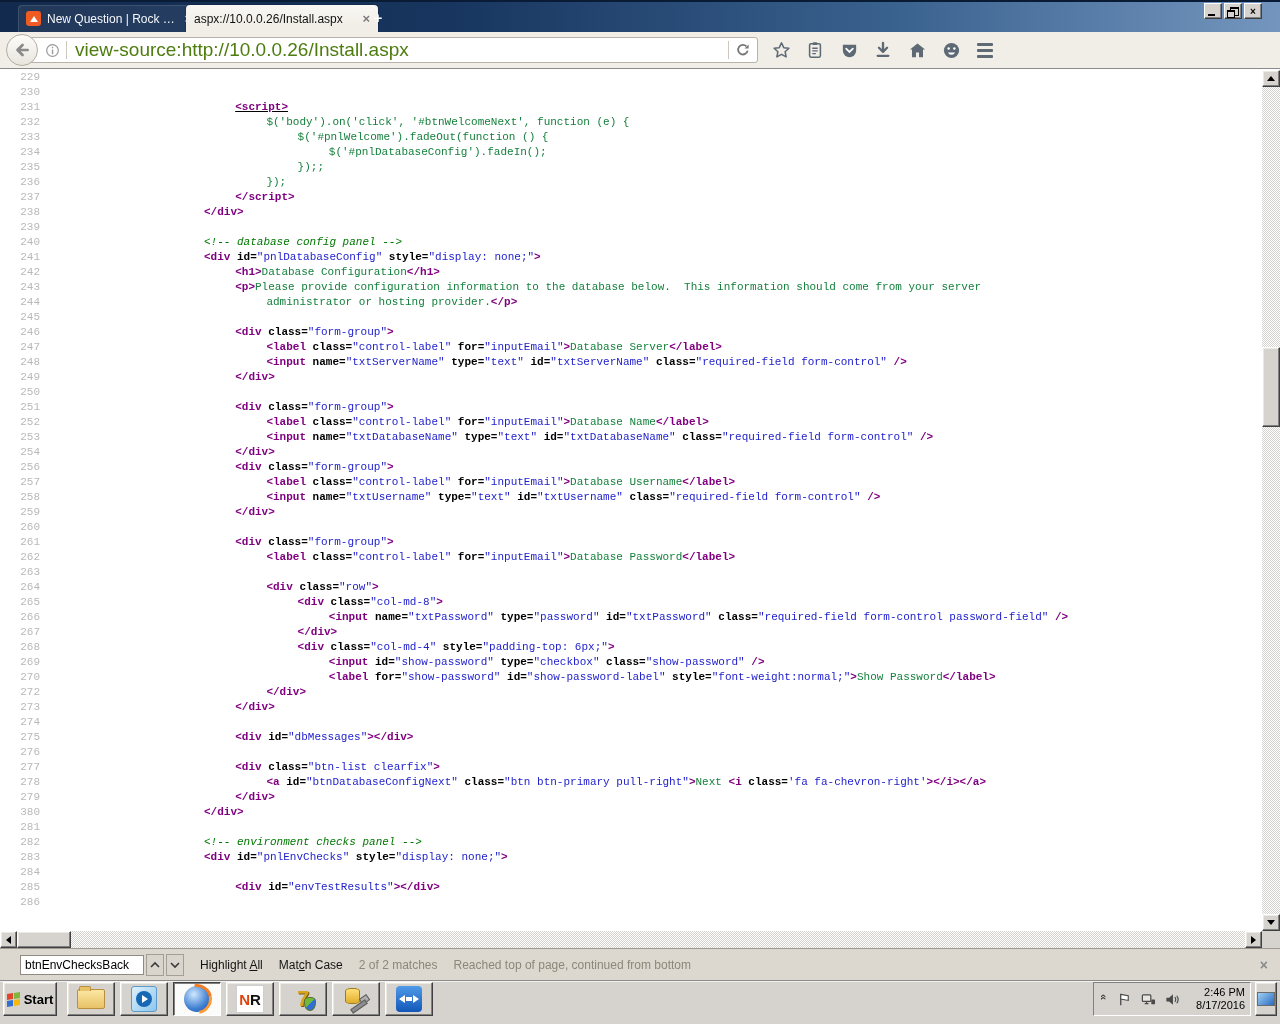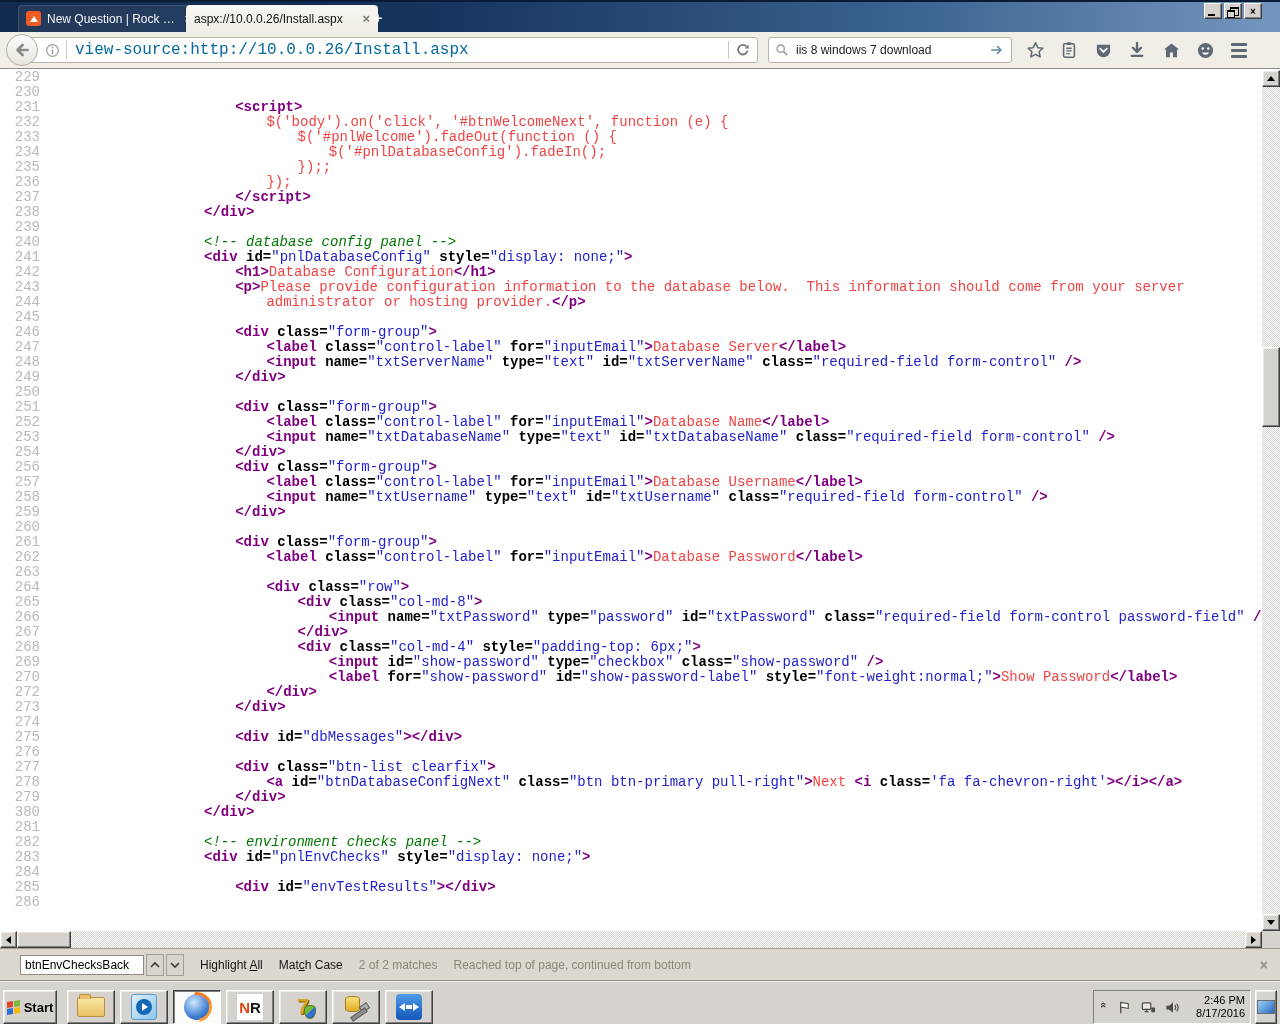--- a/index.html
+++ b/index.html
@@ -34,40 +34,40 @@
   .g-rest{position:relative;width:7px;height:6px;border:1px solid #000;border-top-width:2px;background:#d6d3ce;margin-left:2px}
   .g-rest::before{content:"";position:absolute;left:-4px;top:1px;width:6px;height:5px;border:1px solid #000;border-top-width:2px;background:#d6d3ce}
 
   
   .navbar{height:36px;flex:0 0 36px;background:#f1eee7;display:flex;align-items:center;padding:0 6px;position:relative}
   .back-btn{width:30px;height:30px;border-radius:50%;background:linear-gradient(#fdfcfa,#e8e5de);
     border:1px solid #b3aea4;z-index:2;display:flex;align-items:center;justify-content:center;flex:0 0 30px}
   .urlbar{height:26px;margin-left:-16px;width:736px;background:#fff;border:1px solid #b8b3aa;border-radius:3px;
     display:flex;align-items:center;padding-left:22px;box-sizing:border-box}
   .url-sep{width:1px;height:18px;background:#ccc8c0;margin:0 6px}
-  .url-text{flex:1;border:0;outline:none;font-size:16px;color:#0369a1;font-family:Liberation Mono, monospace;background:transparent}
+  .url-text{flex:1;border:0;outline:none;font-size:19px;color:#4d7c0f;font-family:Liberation Sans, sans-serif;background:transparent}
   .searchbar{height:26px;width:244px;margin-left:10px;background:#fff;border:1px solid #b8b3aa;border-radius:3px;
     display:flex;align-items:center;padding:0 6px;box-sizing:border-box}
   .search-text{flex:1;border:0;outline:none;font-size:12px;color:#1a1a1a;font-family:"Liberation Sans",sans-serif;background:transparent;margin-left:5px}
   .tool-icons{display:flex;align-items:center;margin-left:8px;gap:4px}
   .tbtn{width:30px;height:28px;display:flex;align-items:center;justify-content:center;border-radius:2px}
   .menu-bars{display:flex;flex-direction:column;gap:3px}
   .menu-bars i{width:16px;height:3px;background:#5d6a75;border-radius:1px}
 
   
   .content{flex:1 1 auto;position:relative;background:#fff;border-top:1px solid #8b8b8b;overflow:hidden}
   .srcpane{position:absolute;top:1px;left:0;right:18px;bottom:0;overflow:hidden}
   .srcline{white-space:pre;height:15px;font-family:"Liberation Mono","DejaVu Sans Mono",monospace;
-    font-size:14px;line-height:15px}
+    font-size:11px;line-height:15px}
   .ln{display:inline-block;width:40px;text-align:right;color:#b9b9b9}
   .code{padding-left:8px}
   .tag{color:#800080;font-weight:bold}
   .attr{color:#000;font-weight:bold}
   .val{color:#2222cc}
-  .pln{color:#ef4444}
+  .pln{color:#15803d}
   .cmt{color:#007700;font-style:italic}
 
   
   .dither{background-color:#fff;background-image:
     linear-gradient(45deg,#d6d3ce 25%,transparent 25%,transparent 75%,#d6d3ce 75%),
     linear-gradient(45deg,#d6d3ce 25%,transparent 25%,transparent 75%,#d6d3ce 75%);
     background-size:2px 2px;background-position:0 0,1px 1px}
   .sbtn{background:#d6d3ce;border:1px solid;border-color:#fff #404040 #404040 #fff;
     box-shadow:inset -1px -1px 0 #808080,inset 1px 1px 0 #ece9e2;
     display:flex;align-items:center;justify-content:center;box-sizing:border-box}
@@ -96,21 +96,21 @@
     font-size:12px;padding:0 4px;font-family:"Liberation Sans",sans-serif;outline:none}
   .find-nav{width:18px;height:22px;background:#d9d5cc;border:1px solid #a39f96;box-sizing:border-box;
     display:flex;align-items:center;justify-content:center;margin-left:2px}
   .find-toggle{margin-left:16px}
   .find-toggle u{text-decoration:underline}
   .find-gray{color:#8b8779;margin-left:16px}
   .find-close{margin-left:auto;margin-right:12px;color:#8a8a8a;font-weight:bold;font-size:14px}
 
   
   .taskbar{height:42px;flex:0 0 42px;background:#d6d3ce;border-top:1px solid #f4f2ee;
-    box-shadow:0 -1px 0 #8a8a8a;display:flex;align-items:flex-end;padding:0 3px;position:relative}
+    box-shadow:0 -1px 0 #8a8a8a;display:flex;align-items:flex-start;padding:0 3px;position:relative}
   .raised{background:#d6d3ce;border:1px solid;border-color:#fff #404040 #404040 #fff;
     box-shadow:inset -1px -1px 0 #808080,inset 1px 1px 0 #ece9e2;box-sizing:border-box}
   .pressed{background:#fbfbfa;border:1px solid;border-color:#404040 #fff #fff #404040;
     box-shadow:inset 1px 1px 0 #808080;box-sizing:border-box}
   .start-btn{width:54px;height:34px;display:flex;align-items:center;justify-content:center;gap:4px;
     font-weight:bold;font-size:13px;margin-right:10px}
   .winflag{display:grid;grid-template-columns:6px 6px;grid-template-rows:6px 6px;gap:1px;transform:skewY(-8deg)}
   .winflag i:nth-child(1){background:#e3442c}.winflag i:nth-child(2){background:#7eb63e}
   .winflag i:nth-child(3){background:#2f6fd6}.winflag i:nth-child(4){background:#f5b80f}
   .appbtn{width:48px;height:34px;margin-right:5px;display:flex;align-items:center;justify-content:center}
@@ -193,30 +193,20 @@
           <rect x="7.3" y="4" width="1.5" height="1.6" fill="#9a9a9a"></rect>
         </svg>
       <span class="url-sep"></span>
       <input class="url-text" value="view-source:http://10.0.0.26/Install.aspx" style="">
       <span class="url-sep"></span>
       <svg width="16" height="16" viewBox="0 0 16 16" style="margin-right:6px">
           <path d="M12.6 8.6 a4.8 4.8 0 1 1 -1.2 -4.2" stroke="#777" stroke-width="1.8" fill="none"></path>
           <path d="M13.6 2.4 v4 h-4 z" fill="#777"></path>
         </svg>
     </div>
-    <div class="searchbar">
-      <svg width="14" height="14" viewBox="0 0 16 16">
-          <circle cx="6.5" cy="6.5" r="4.2" stroke="#9a9a9a" stroke-width="1.5" fill="none"></circle>
-          <path d="M9.8 9.8 L14 14" stroke="#9a9a9a" stroke-width="1.8"></path>
-        </svg>
-      <input class="search-text" value="iis 8 windows 7 download" style="">
-      <svg width="16" height="14" viewBox="0 0 16 16">
-          <path d="M2 8 H12 M8.5 4 L12.5 8 L8.5 12" stroke="#5c87a8" stroke-width="1.8" fill="none" stroke-linecap="round" stroke-linejoin="round"></path>
-        </svg>
-    </div>
     <div class="tool-icons">
       <div class="tbtn">
         <svg width="19" height="19" viewBox="0 0 20 20">
             <path d="M10 2 l2.4 5 5.4.6 -4 3.7 1.1 5.4 L10 14 5.1 16.7 6.2 11.3 2.2 7.6 7.6 7 Z" stroke="#5d6a75" stroke-width="1.6" fill="none" stroke-linejoin="round"></path>
           </svg>
       </div>
       <div class="tbtn">
         <svg width="18" height="18" viewBox="0 0 20 20">
             <rect x="4" y="3" width="12" height="15" rx="1.5" stroke="#5d6a75" stroke-width="1.7" fill="none"></rect>
             <rect x="7.5" y="1.5" width="5" height="3" rx="1" fill="#5d6a75"></rect>
@@ -255,21 +245,21 @@
             <i></i>
           </span>
       </div>
     </div>
   </div>
 
   <div class="content">
     <div class="srcpane">
         <div class="srcline"><span class="ln">229</span><span class="code" style="padding-left: 8px;"></span></div>
         <div class="srcline"><span class="ln">230</span><span class="code" style="padding-left: 8px;"></span></div>
-        <div class="srcline"><span class="ln">231</span><span class="code" style="padding-left: 195.2px;"><span class="tag">&lt;script&gt;</span></span></div>
+        <div class="srcline"><span class="ln">231</span><span class="code" style="padding-left: 195.2px; text-decoration: underline;"><span class="tag">&lt;script&gt;</span></span></div>
         <div class="srcline"><span class="ln">232</span><span class="code" style="padding-left: 226.4px;"><span class="pln">$('body').on('click', '#btnWelcomeNext', function (e) {</span></span></div>
         <div class="srcline"><span class="ln">233</span><span class="code" style="padding-left: 257.6px;"><span class="pln">$('#pnlWelcome').fadeOut(function () {</span></span></div>
         <div class="srcline"><span class="ln">234</span><span class="code" style="padding-left: 288.8px;"><span class="pln">$('#pnlDatabaseConfig').fadeIn();</span></span></div>
         <div class="srcline"><span class="ln">235</span><span class="code" style="padding-left: 257.6px;"><span class="pln">});;</span></span></div>
         <div class="srcline"><span class="ln">236</span><span class="code" style="padding-left: 226.4px;"><span class="pln">});</span></span></div>
         <div class="srcline"><span class="ln">237</span><span class="code" style="padding-left: 195.2px;"><span class="tag">&lt;/script&gt;</span></span></div>
         <div class="srcline"><span class="ln">238</span><span class="code" style="padding-left: 164px;"><span class="tag">&lt;/div&gt;</span></span></div>
         <div class="srcline"><span class="ln">239</span><span class="code" style="padding-left: 8px;"></span></div>
         <div class="srcline"><span class="ln">240</span><span class="code" style="padding-left: 164px;"><span class="cmt">&lt;!-- database config panel --&gt;</span></span></div>
         <div class="srcline"><span class="ln">241</span><span class="code" style="padding-left: 164px;"><span class="tag">&lt;div </span><span class="attr">id=</span><span class="val">"pnlDatabaseConfig"</span><span class="attr"> style=</span><span class="val">"display: none;"</span><span class="tag">&gt;</span></span></div>

